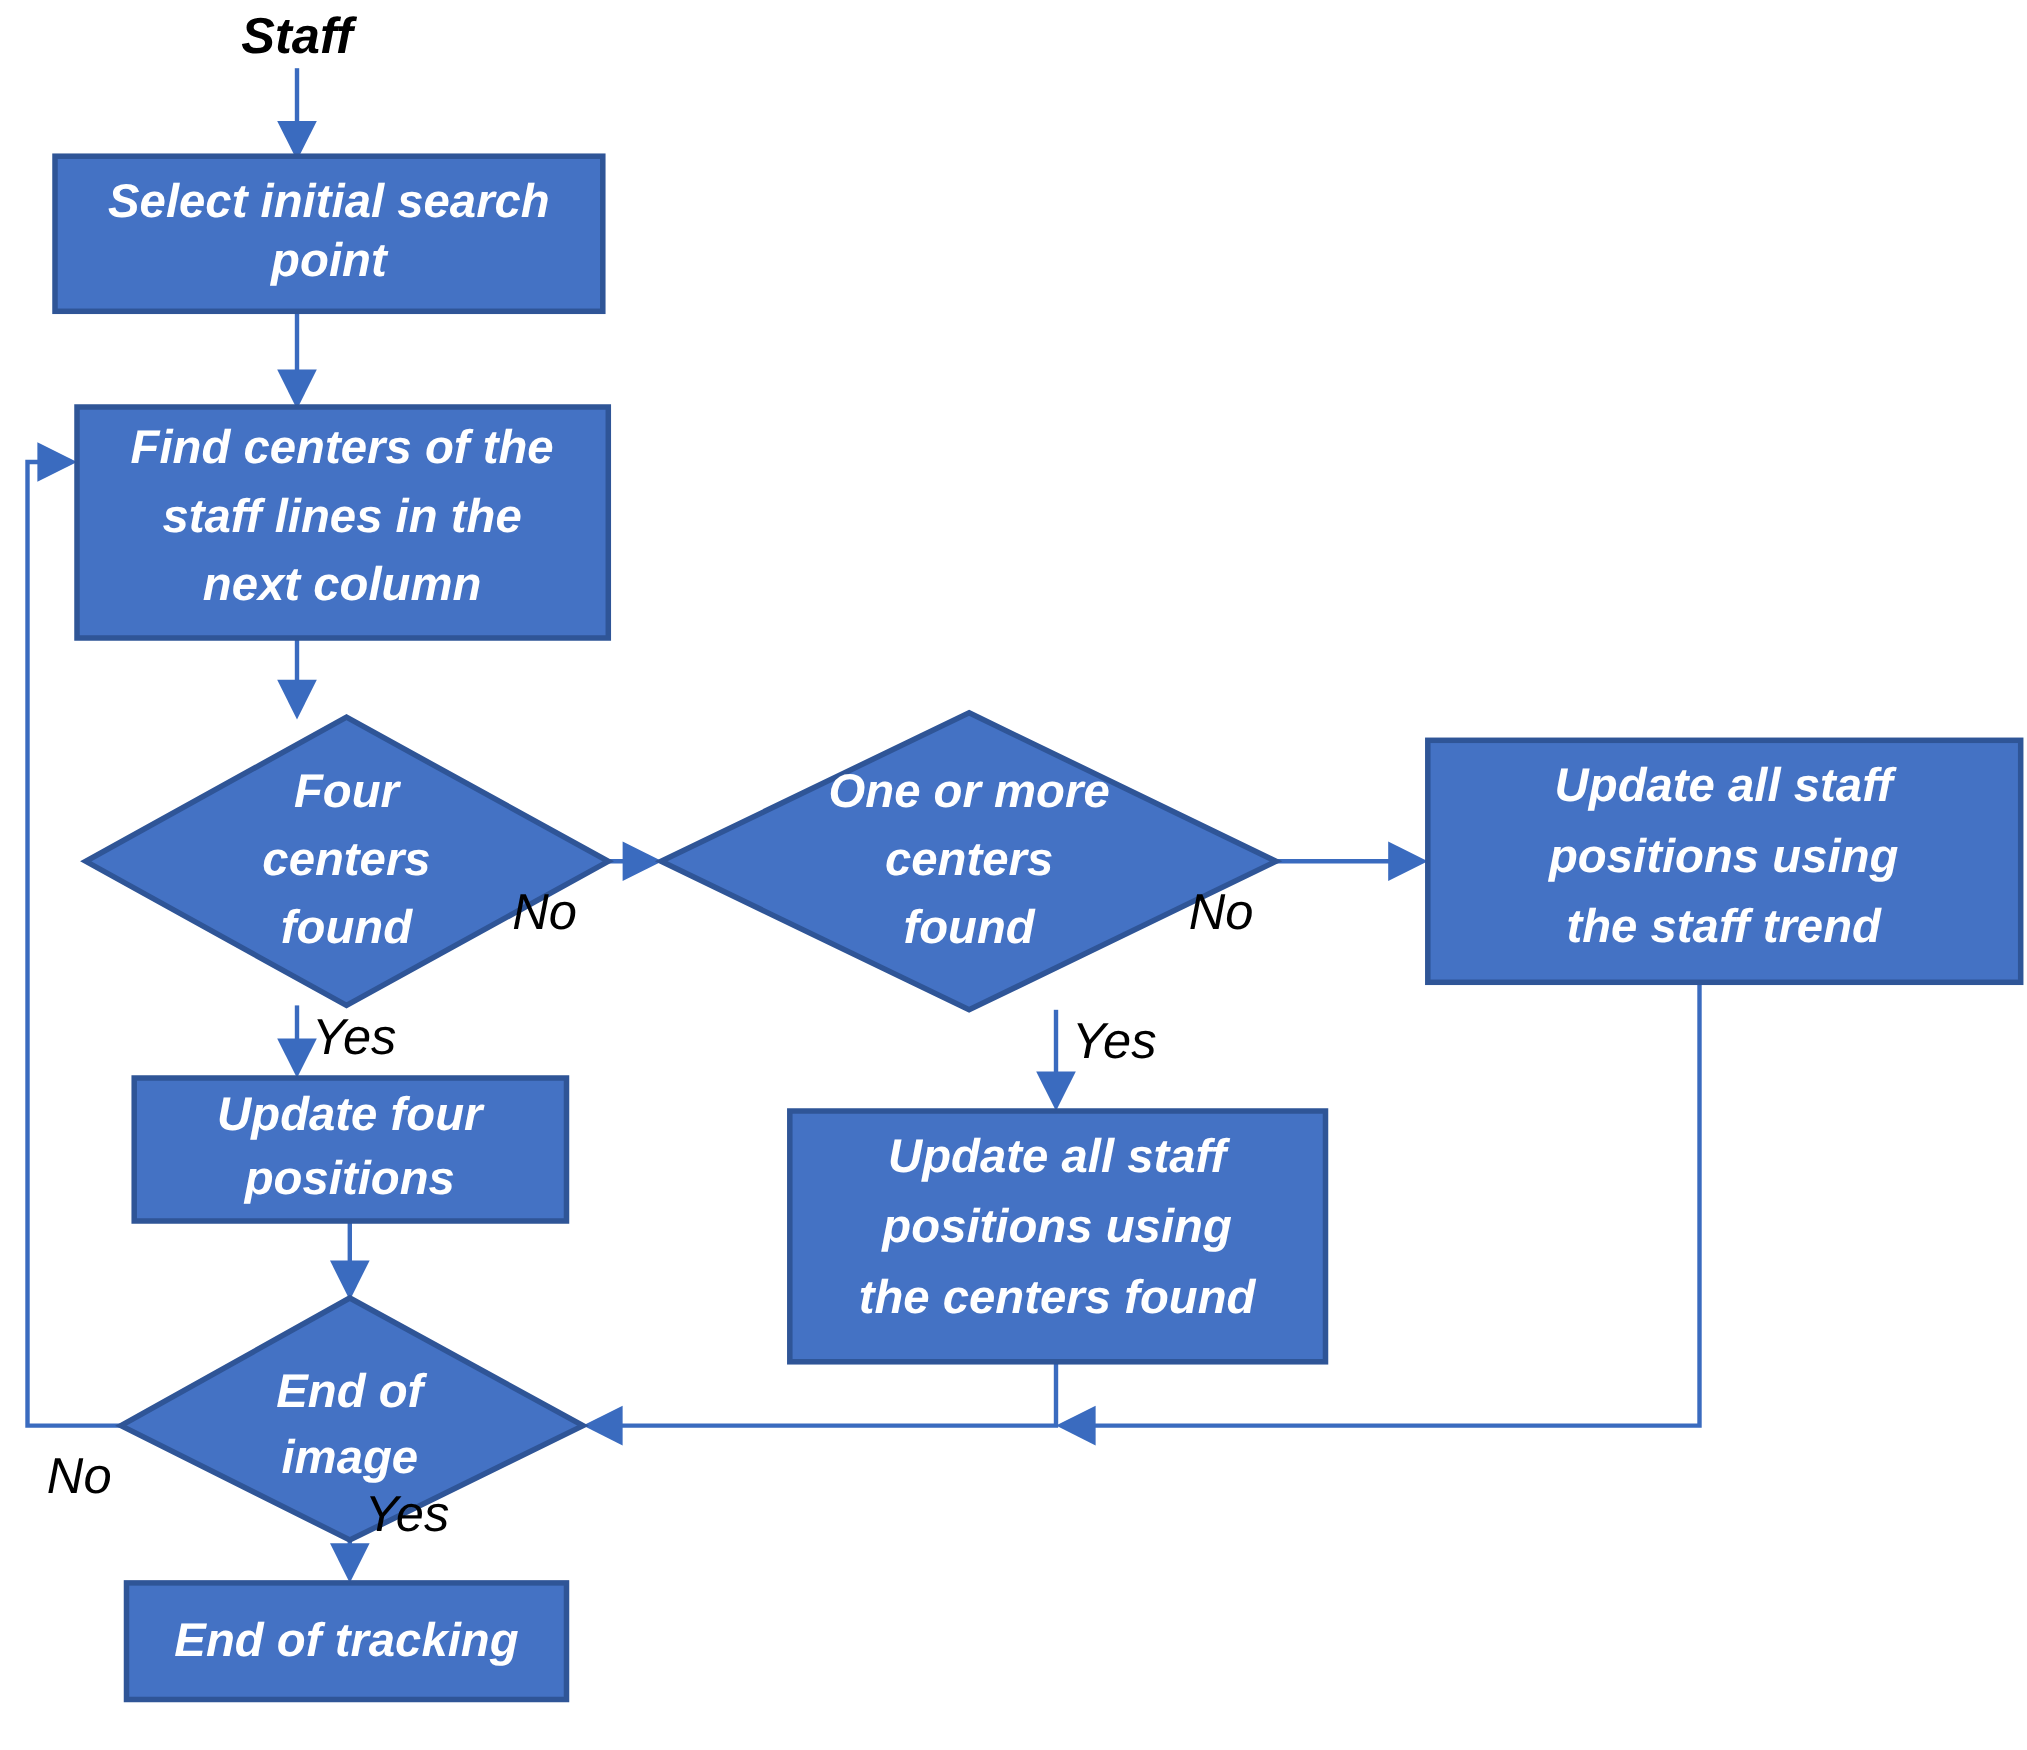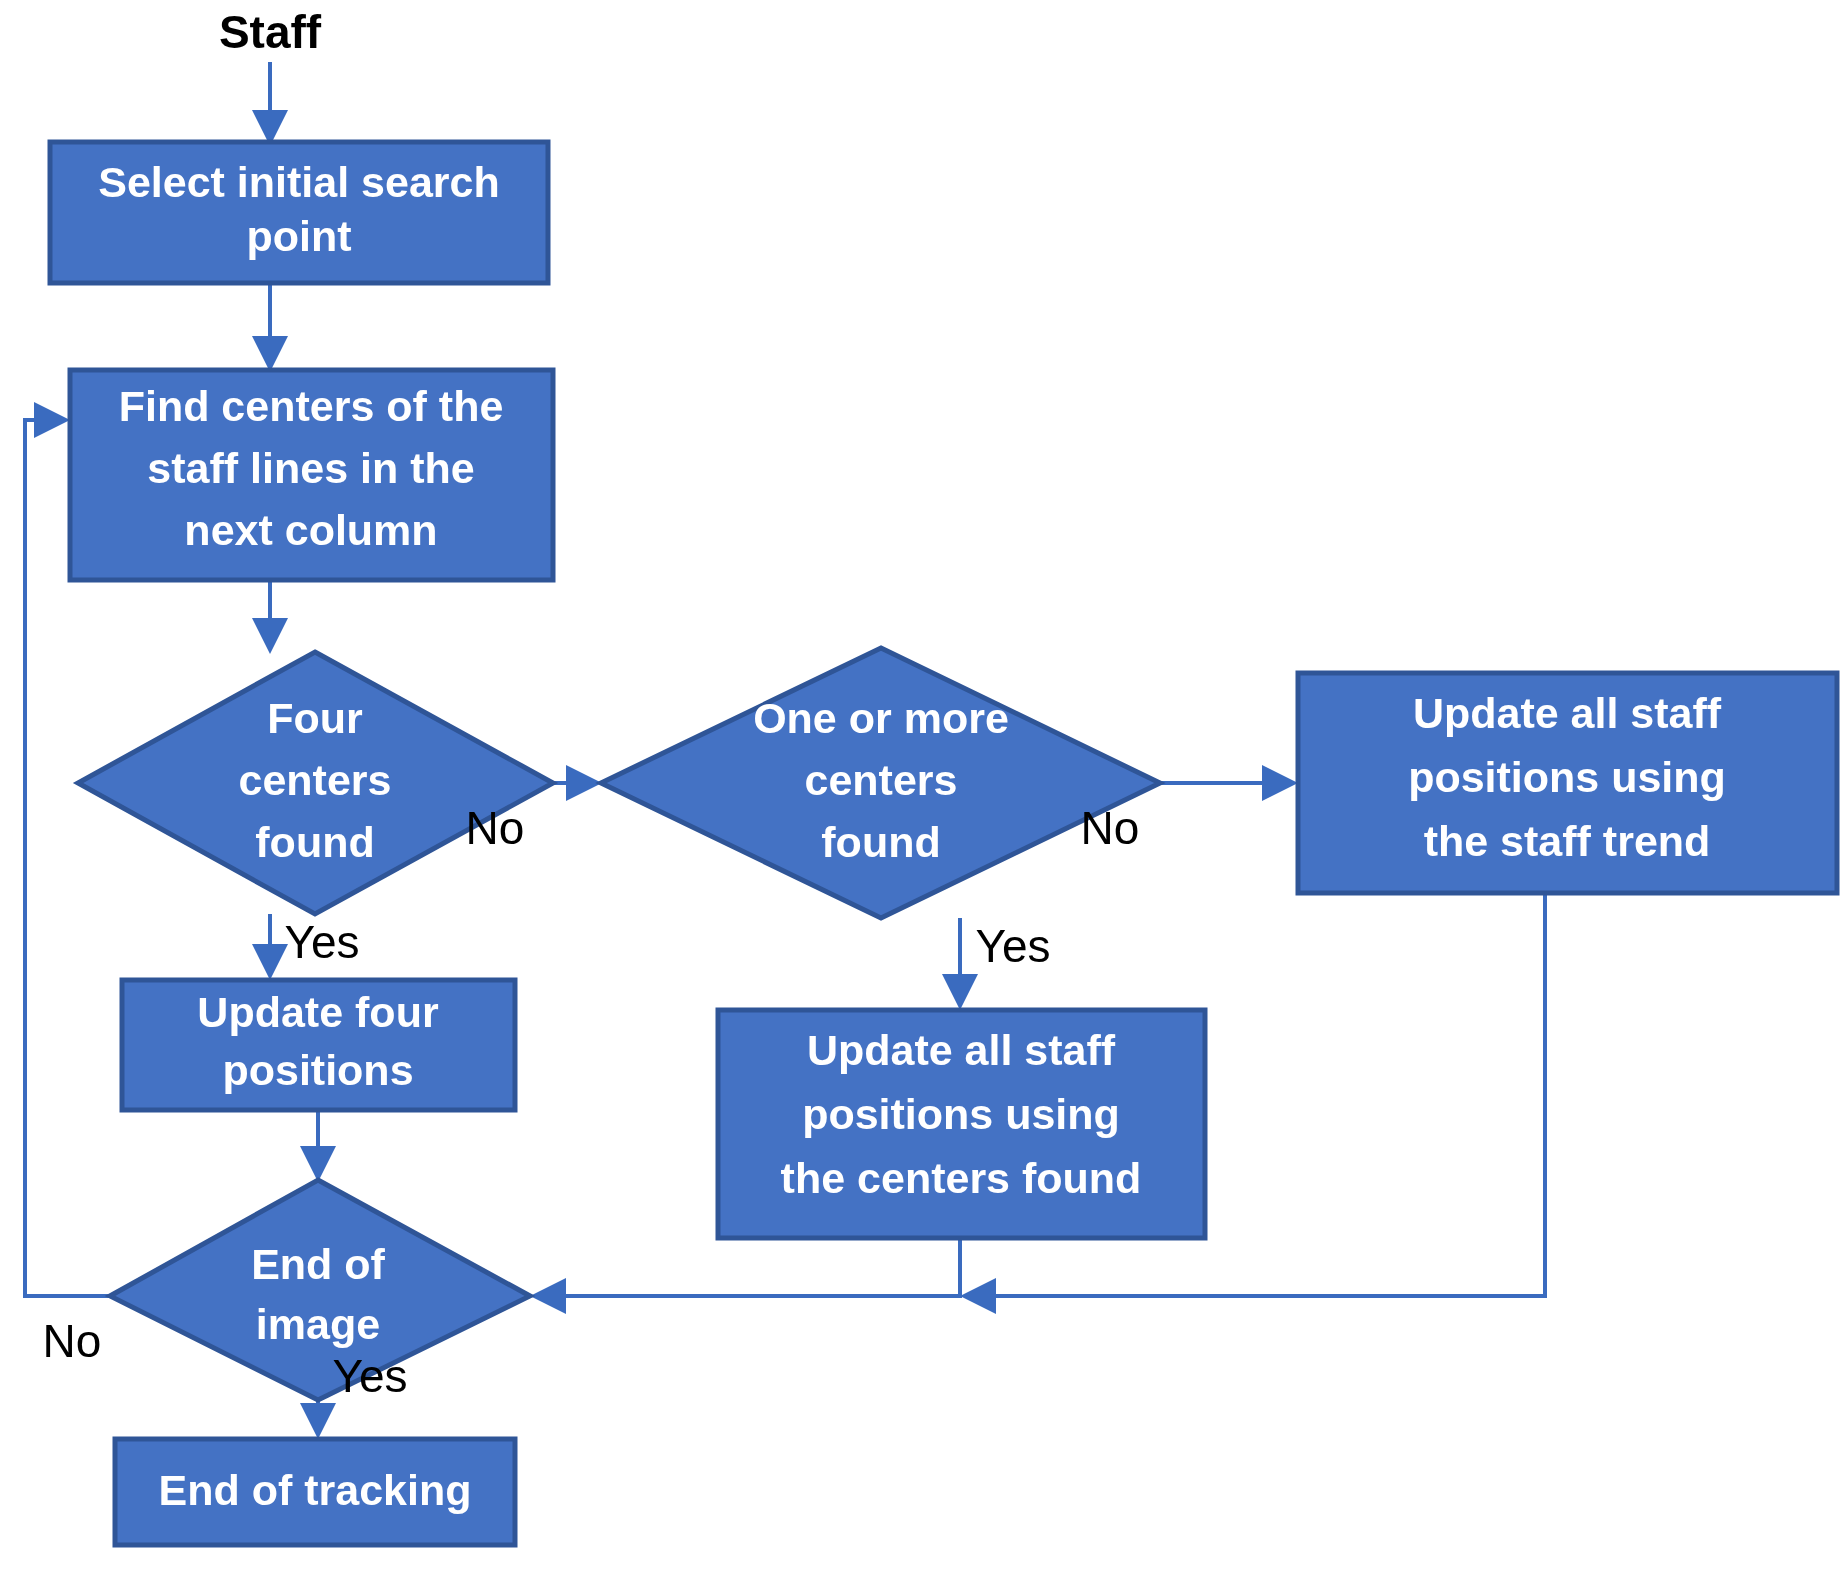--- a/index.html
+++ b/index.html
@@ -12,20 +12,21 @@
     width: 1843px;
     height: 1591px;
     font-family: "Liberation Sans", sans-serif;
     overflow: hidden;
   }
   #flowchart-root {
     position: relative;
     width: 1843px;
     height: 1591px;
     background: #ffffff;
+    font-style: italic;
   }
   svg#flow-svg {
     position: absolute;
     left: 0;
     top: 0;
     width: 1843px;
     height: 1591px;
     display: block;
   }
   .node-shape {

